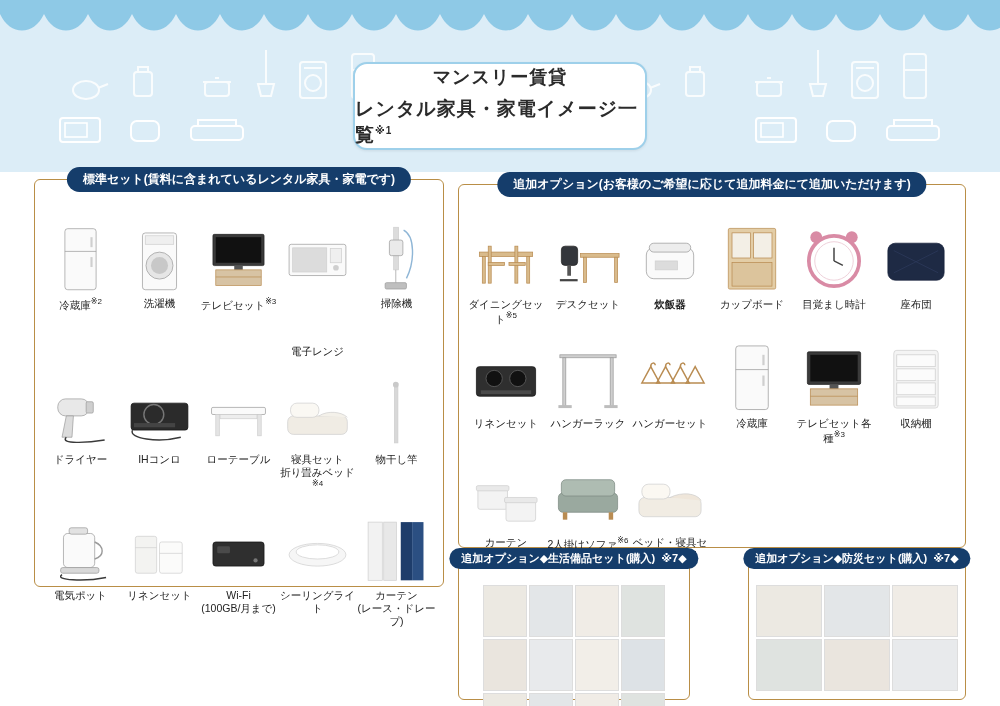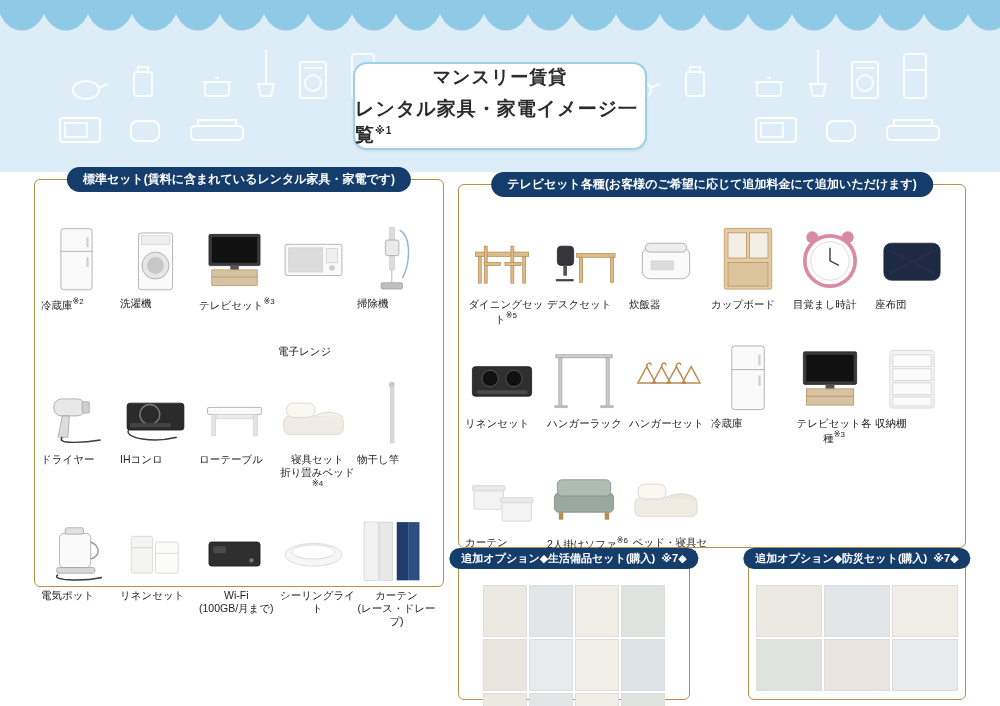--- a/index.html
+++ b/index.html
@@ -65,21 +65,21 @@
   }
   .panel-title.small{font-size:11px;padding:3px 12px;}
 
   
   .grid{
     display:flex;flex-wrap:wrap;
     padding:22px 6px 4px 6px;
     box-sizing:border-box;
   }
   .item{
-    display:flex;flex-direction:column;align-items:flex-start;
+    display:flex;flex-direction:column;align-items:center;
     box-sizing:border-box;
   }
   .thumb{
     display:flex;align-items:flex-end;justify-content:center;
   }
   .cap{
     text-align:center;
     font-size:10.5px;color:#222;
     line-height:1.25;
     margin-top:3px;
@@ -385,21 +385,21 @@
               <rect x="72" y="10" width="16" height="82" fill="#2b4f82"></rect>
             </svg>
           </div>
           <div class="cap">カーテン
 (レース・ドレープ)</div>
         </div>
       </div>
   </div>
 
   <div class="panel" style="left:458px;top:12px;width:508px;height:364px;">
-    <div class="panel-title">テレビセット各種(お客様のご希望に応じて追加料金にて追加いただけます)</div>
+    <div class="panel-title">追加オプション(お客様のご希望に応じて追加料金にて追加いただけます)</div>
     <div class="grid" id="opt-grid">
         <div class="item" style="width: 82px;">
           <div class="thumb" style="height: 88px;">
             <svg width="74" height="88" viewBox="0 0 100 100" preserveAspectRatio="xMidYMax meet">
               <rect x="14" y="42" width="72" height="6" fill="#d9bb8c" stroke="#b98c52"></rect>
               <rect x="18" y="48" width="4" height="36" fill="#d9bb8c" stroke="#b98c52"></rect>
               <rect x="78" y="48" width="4" height="36" fill="#d9bb8c" stroke="#b98c52"></rect>
               <rect x="26" y="34" width="4" height="50" fill="#d9bb8c" stroke="#b98c52"></rect>
               <rect x="26" y="56" width="22" height="4" fill="#d9bb8c" stroke="#b98c52"></rect>
               <rect x="62" y="34" width="4" height="50" fill="#d9bb8c" stroke="#b98c52"></rect>
@@ -414,21 +414,21 @@
               <rect x="40" y="44" width="52" height="5" fill="#d9bb8c" stroke="#b98c52"></rect>
               <rect x="44" y="49" width="4" height="34" fill="#d9bb8c" stroke="#b98c52"></rect>
               <rect x="86" y="49" width="4" height="34" fill="#d9bb8c" stroke="#b98c52"></rect>
               <rect x="14" y="34" width="22" height="26" rx="5" fill="#33363b" stroke="#222"></rect>
               <rect x="22" y="60" width="5" height="14" fill="#555"></rect>
               <path d="M12 80 L36 80" stroke="#444" stroke-width="3"></path>
             </svg>
           </div>
           <div class="cap">デスクセット</div>
         </div>
-        <div class="item" style="width: 82px;">
+        <div class="item" style="width: 82px; font-weight: bold;">
           <div class="thumb" style="height: 88px;">
             <svg width="74" height="88" viewBox="0 0 100 100" preserveAspectRatio="xMidYMax meet">
               <rect x="18" y="36" width="64" height="42" rx="10" fill="#fafafa" stroke="#9a9a9a"></rect>
               <rect x="22" y="30" width="56" height="12" rx="6" fill="#ededed" stroke="#9a9a9a"></rect>
               <rect x="30" y="54" width="30" height="12" fill="#dcdcdc" stroke="#cfcfcf"></rect>
             </svg>
           </div>
           <div class="cap">炊飯器</div>
         </div>
         <div class="item" style="width: 82px;">

